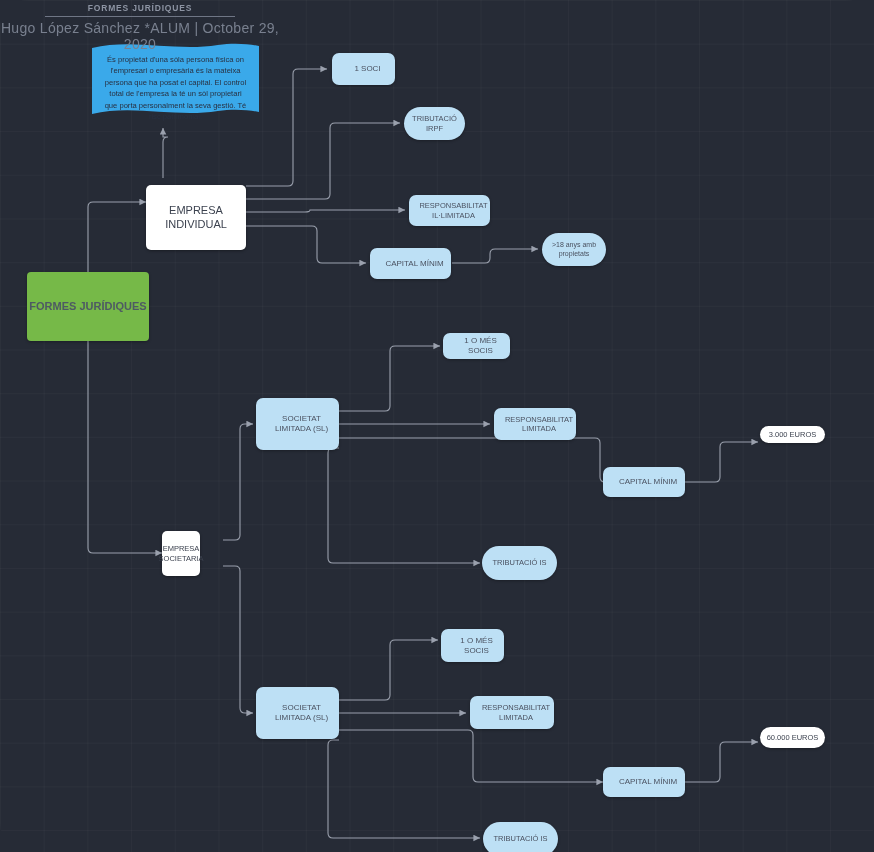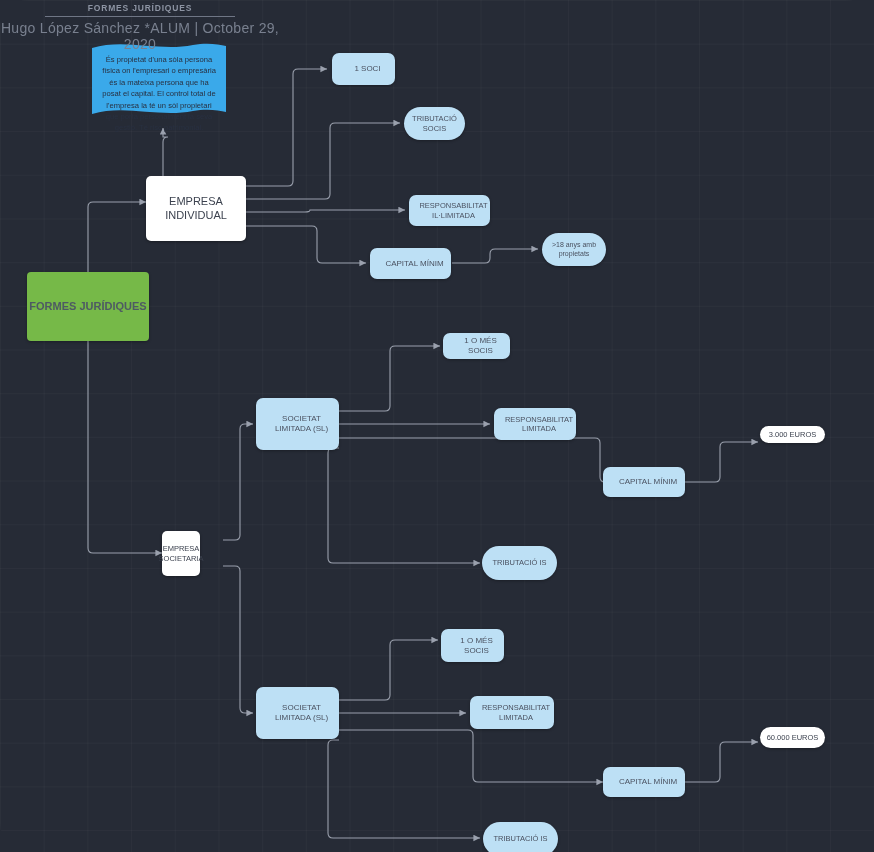--- a/index.html
+++ b/index.html
@@ -160,41 +160,41 @@
 
       <path d="M339,700 L385,700 Q390,700 390,695 L390,645 Q390,640 395,640 L438,640" marker-end="url(#arrow)"></path>
       <path d="M339,713 L466,713" marker-end="url(#arrow)"></path>
       <path d="M339,730 L468,730 Q473,730 473,735 L473,777 Q473,782 478,782 L603,782" marker-end="url(#arrow)"></path>
       <path d="M339,740 L333,740 Q328,740 328,745 L328,833 Q328,838 333,838 L480,838" marker-end="url(#arrow)"></path>
 
       <path d="M681,782 L715,782 Q720,782 720,777 L720,747 Q720,742 725,742 L758,742" marker-end="url(#arrow)"></path>
     </g>
   </svg>
 
-  <div class="banner" style="left:92px; top:42px; width:134px; height:78px;">
+  <div class="banner" style="left:92px; top:42px; width:167px; height:78px;">
     <svg class="banner-shape" viewBox="0 0 146 78" preserveAspectRatio="none">
       <path d="M0,6 C36,-4 73,10 110,3 C124,0.5 138,2 146,4 L146,70 C138,68 124,66.5 110,69 C73,76 36,62 0,72 Z" fill="#3aa9ea"></path>
     </svg>
     <span>És propietat d'una sòla persona física on l'empresari o empresària és la mateixa persona que ha posat el capital. El control total de l'empresa la té un sòl propietari que porta personalment la seva gestió. Té risc patrimonial.</span>
   </div>
 
   <div class="node node-green" style="left:27px; top:272px; width:122px; height:69px; font-size:11px;">
     <span>FORMES JURÍDIQUES</span>
   </div>
 
-  <div class="node node-white" style="left:146px; top:176px; width:100px; height:65px; font-size:11px;">
+  <div class="node node-white" style="left:146px; top:185px; width:100px; height:65px; font-size:11px;">
     <span>EMPRESA INDIVIDUAL</span>
   </div>
 
   <div class="node node-blue" style="left:332px; top:53px; width:63px; height:32px; font-size:8px;">
     <span>1 SOCI</span>
   </div>
 
   <div class="node node-pill" style="left:404px; top:107px; width:61px; height:33px; font-size:7.5px;">
-    <span>TRIBUTACIÓ SOCIS</span>
+    <span>TRIBUTACIÓ IRPF</span>
   </div>
 
   <div class="node node-blue" style="left:409px; top:195px; width:81px; height:31px; font-size:7.5px;">
     <span>RESPONSABILITAT IL·LIMITADA</span>
   </div>
 
   <div class="node node-blue" style="left:370px; top:248px; width:81px; height:31px; font-size:8px;">
     <span>CAPITAL MÍNIM</span>
   </div>
 

